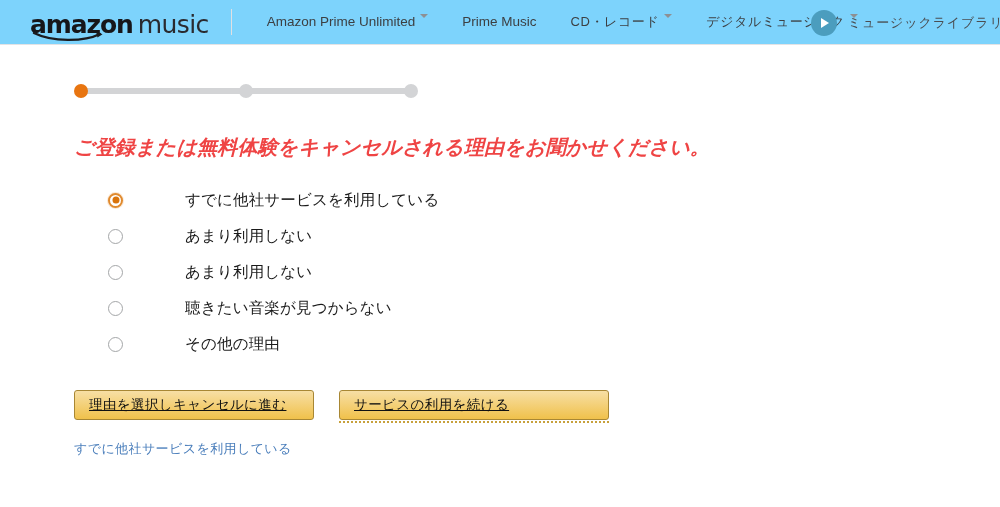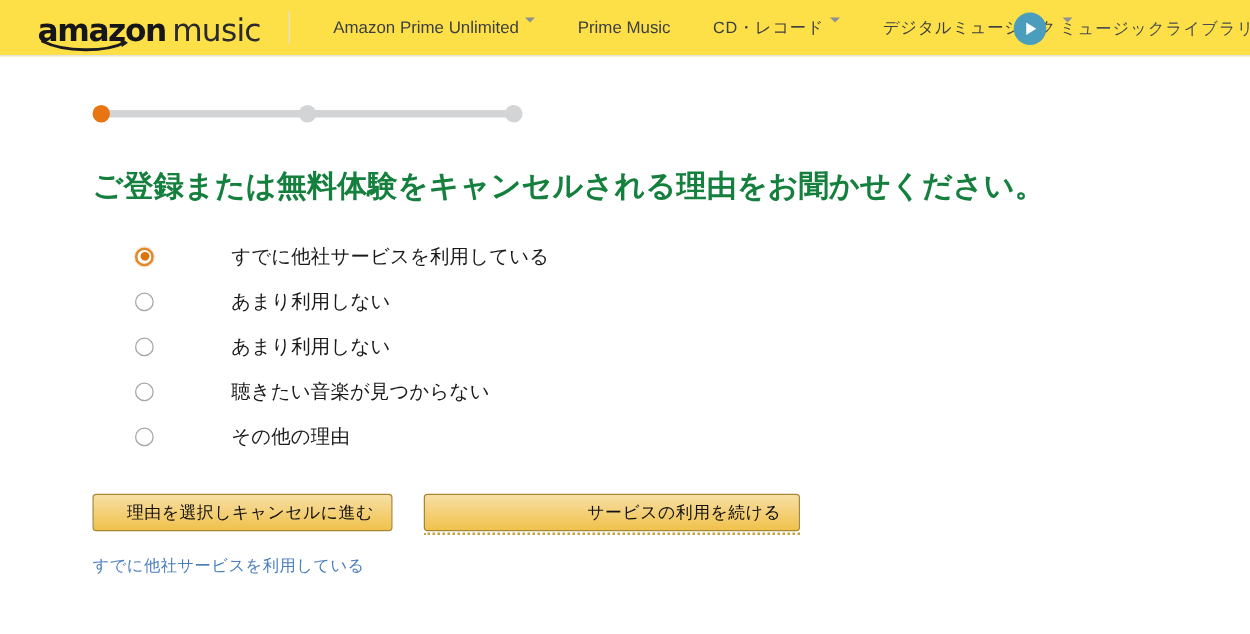--- a/index.html
+++ b/index.html
@@ -15,21 +15,21 @@
     color: #111111;
     overflow: hidden;
     -webkit-font-smoothing: antialiased;
   }
 
   
   .site-header {
     position: relative;
     height: 45px;
     box-sizing: border-box;
-    background: #fde047;
+    background: #7dd3fc;
     border-bottom: 1px solid #e3e3e5;
     display: flex;
     align-items: center;
     white-space: nowrap;
     overflow: hidden;
   }
 
   .brand-logo {
     display: flex;
     align-items: flex-end;
@@ -163,26 +163,27 @@
     height: 14px;
     border-radius: 50%;
     background: #d3d4d6;
   }
   .progress-dot.active { background: #e87511; }
   .progress-dot.p1 { left: 0px; }
   .progress-dot.p2 { left: 165px; }
   .progress-dot.p3 { left: 330px; }
 
   .headline {
-    font-size: 24px;
+    font-size: 20px;
     font-weight: bold;
-    color: #15803d;
+    color: #ef4444;
     letter-spacing: 0.2px;
     margin: 0 0 22px 0;
     line-height: 1.3;
+    font-style: italic;
   }
 
   
   .option-list {
     margin: 0 0 28px 0;
     padding: 0;
     list-style: none;
   }
   .option-row {
     display: flex;
@@ -230,32 +231,33 @@
     align-items: flex-start;
     margin-bottom: 19px;
   }
   .amz-btn {
     font-family: "Liberation Sans", "DejaVu Sans", sans-serif;
     font-size: 13.5px;
     color: #111111;
     letter-spacing: 0.4px;
     height: 30px;
     line-height: 28px;
-    text-align: right;
+    text-align: left;
     border: 1px solid #a88734;
     border-radius: 3px;
     background: linear-gradient(to bottom, #f7dfa5 0%, #f0c14b 100%);
     cursor: pointer;
     padding: 0 14px;
     box-sizing: border-box;
     white-space: nowrap;
+    text-decoration: underline;
   }
   .amz-btn.primary { width: 240px; }
   .amz-btn.secondary {
-    width: 301px;
+    width: 270px;
     margin-left: 25px;
     position: relative;
   }
   .amz-btn.secondary .focus-underline {
     position: absolute;
     left: -1px;
     right: -1px;
     bottom: -4px;
     height: 0;
     border-bottom: 2px dotted #c8a13c;

